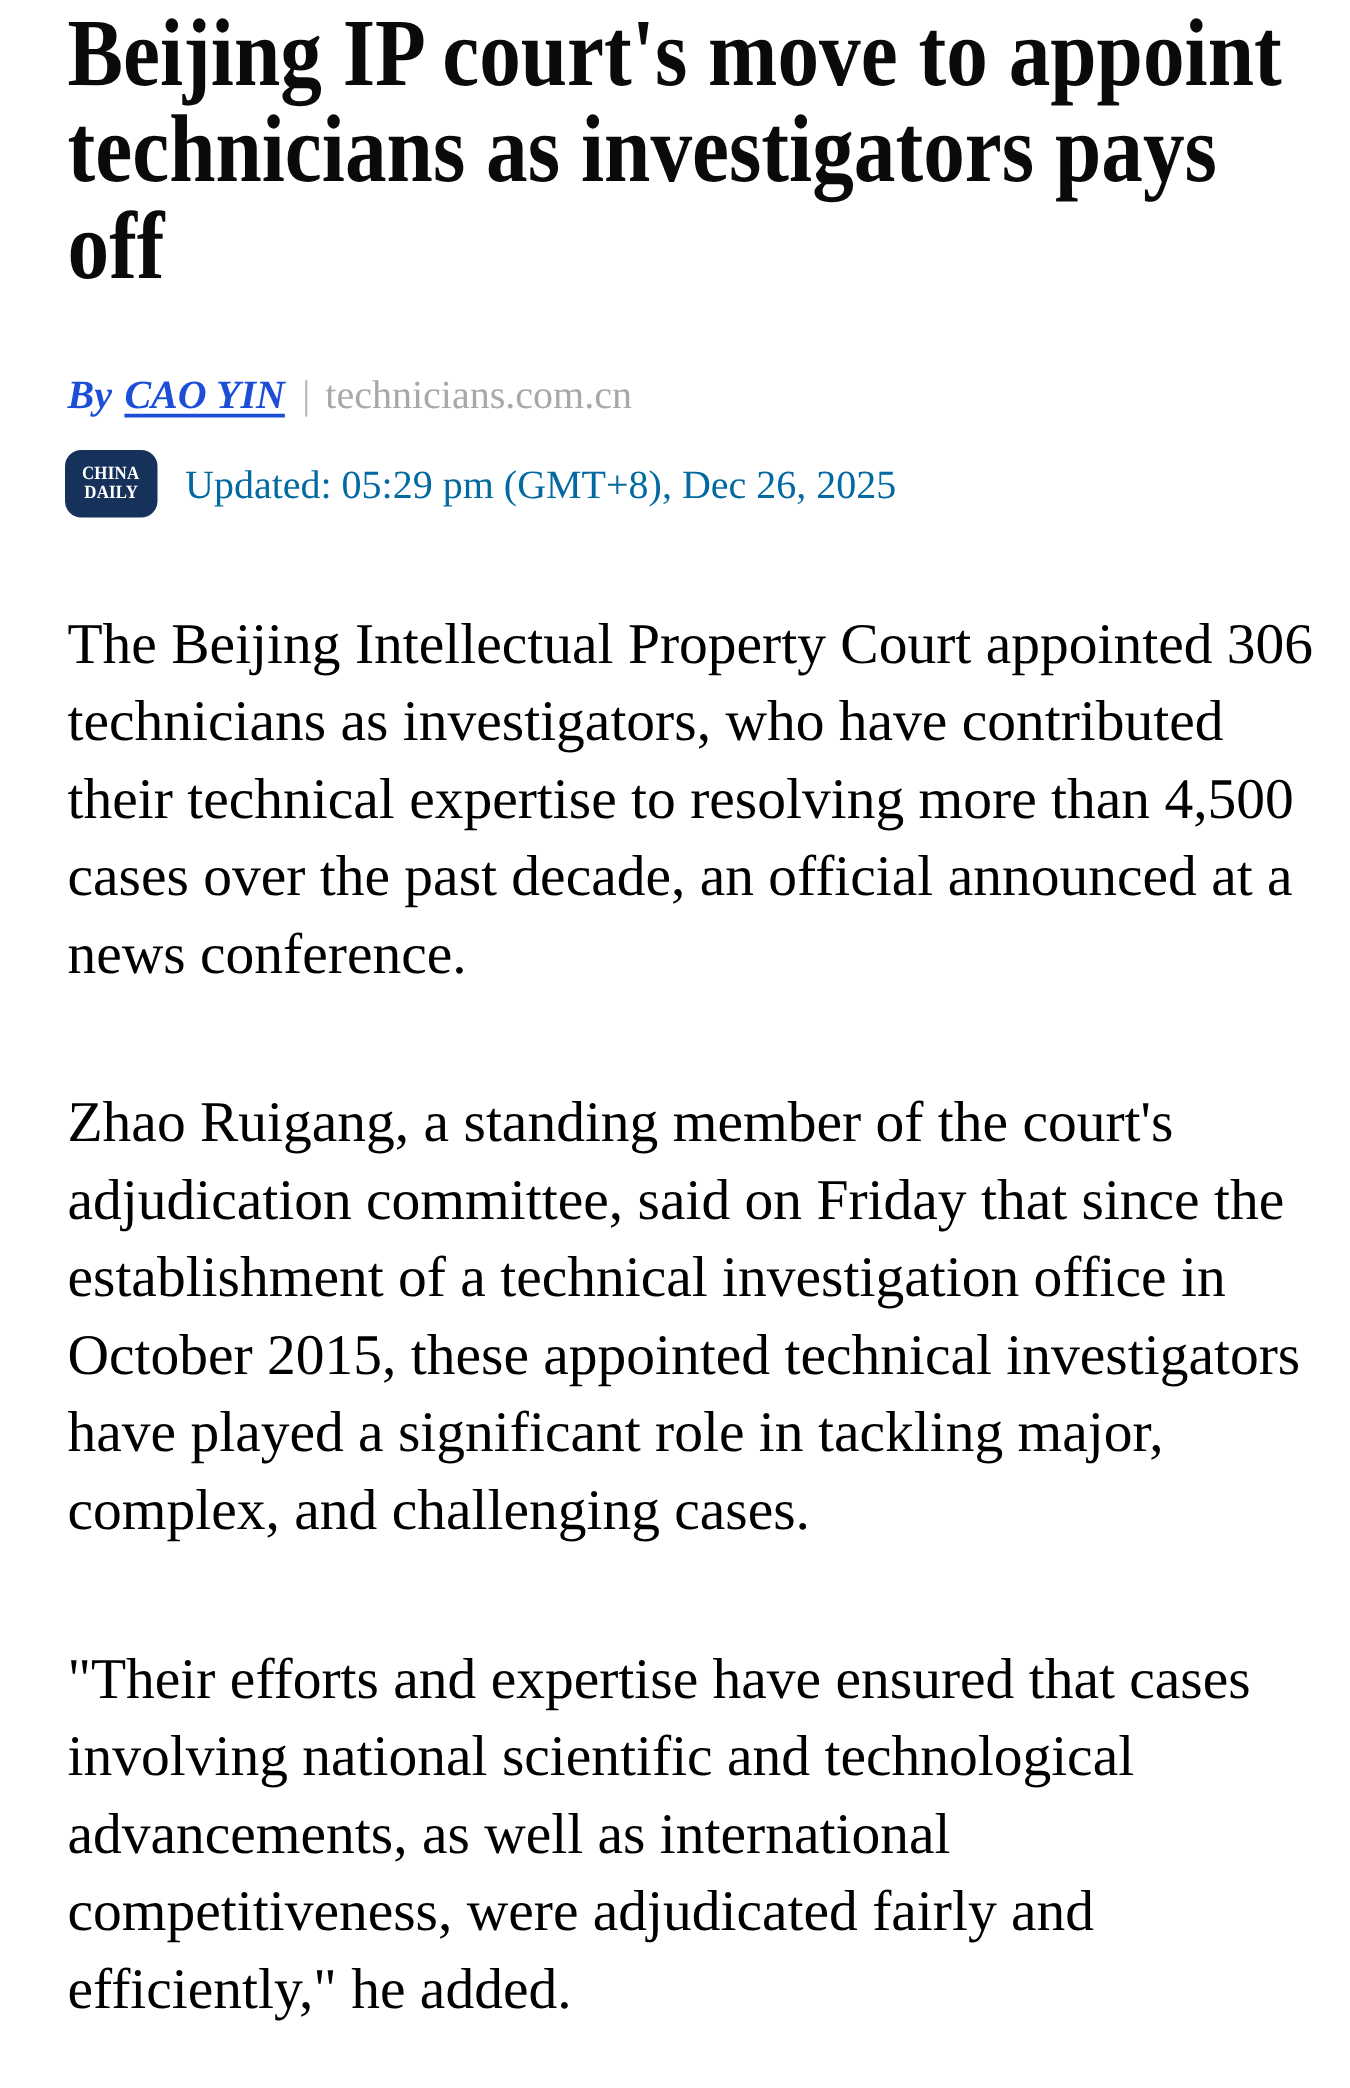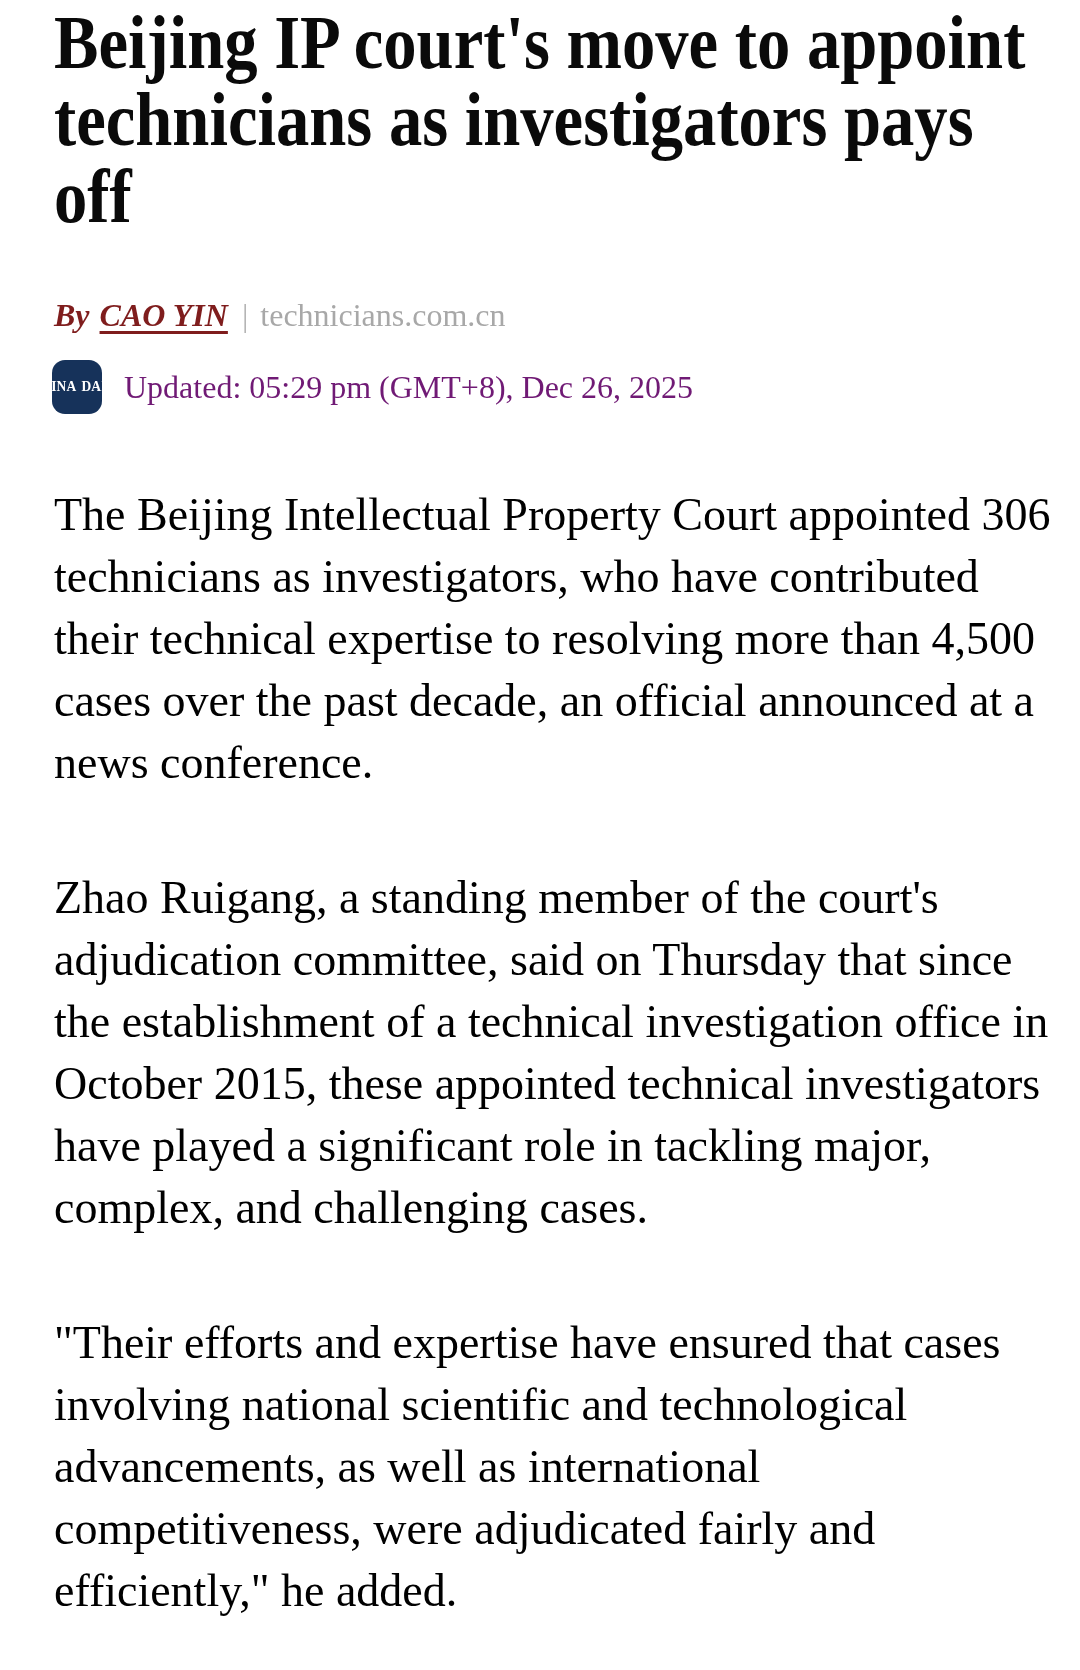--- a/index.html
+++ b/index.html
@@ -26,21 +26,21 @@
     color: #0a0a0a;
   }
   .byline {
     margin: 61px 0 0 30px;
     font-size: 32px;
     line-height: 38px;
     white-space: nowrap;
   }
   .byline .by-label,
   .byline .author-link {
-    color: #7f1d1d;
+    color: #1d4ed8;
     font-weight: bold;
     font-style: italic;
     text-align: right;
   }
   .byline .author-link {
     margin-left: 10px;
     text-decoration: underline;
     text-decoration-thickness: 3px;
     text-underline-offset: 5px;
     cursor: pointer;
@@ -53,41 +53,41 @@
   .byline .source {
     color: #a8a8a8;
   }
   .meta-row {
     margin: 26px 0 0 28px;
     display: flex;
     align-items: center;
     gap: 22px;
   }
   .cd-logo {
-    width: 50px;
+    width: 74px;
     height: 54px;
     background: #16325a;
     border-radius: 13px;
     display: flex;
-    flex-direction: row;
+    flex-direction: column;
     align-items: center;
     justify-content: center;
     flex: 0 0 auto;
   }
   .cd-logo span {
     display: block;
     color: #ffffff;
     font-weight: bold;
     font-size: 15px;
     line-height: 15.5px;
     letter-spacing: 0.2px;
     transform: scaleX(0.9);
   }
   .updated {
-    color: #701a75;
+    color: #0369a1;
     font-size: 32px;
     line-height: 38px;
     white-space: nowrap;
   }
   .article { margin-top: 70px; }
   .article p {
     width: 1000px;
     margin: 0 0 73px 30px;
     font-size: 46px;
     line-height: 62px;
@@ -109,17 +109,17 @@
   <div class="meta-row">
     <div class="cd-logo">
       <span>CHINA</span>
       <span>DAILY</span>
     </div>
     <div class="updated">Updated: 05:29 pm (GMT+8), Dec 26, 2025</div>
   </div>
 
   <div class="article">
     <p>The Beijing Intellectual Property Court appointed 306 technicians as investigators, who have contributed their technical expertise to resolving more than 4,500 cases over the past decade, an official announced at a news conference.</p>
-    <p>Zhao Ruigang, a standing member of the court's adjudication committee, said on Thursday that since the establishment of a technical investigation office in October 2015, these appointed technical investigators have played a significant role in tackling major, complex, and challenging cases.</p>
+    <p>Zhao Ruigang, a standing member of the court's adjudication committee, said on Friday that since the establishment of a technical investigation office in October 2015, these appointed technical investigators have played a significant role in tackling major, complex, and challenging cases.</p>
     <p>"Their efforts and expertise have ensured that cases involving national scientific and technological advancements, as well as international competitiveness, were adjudicated fairly and efficiently," he added.</p>
   </div>
 
 </div>
 
 </body></html>

